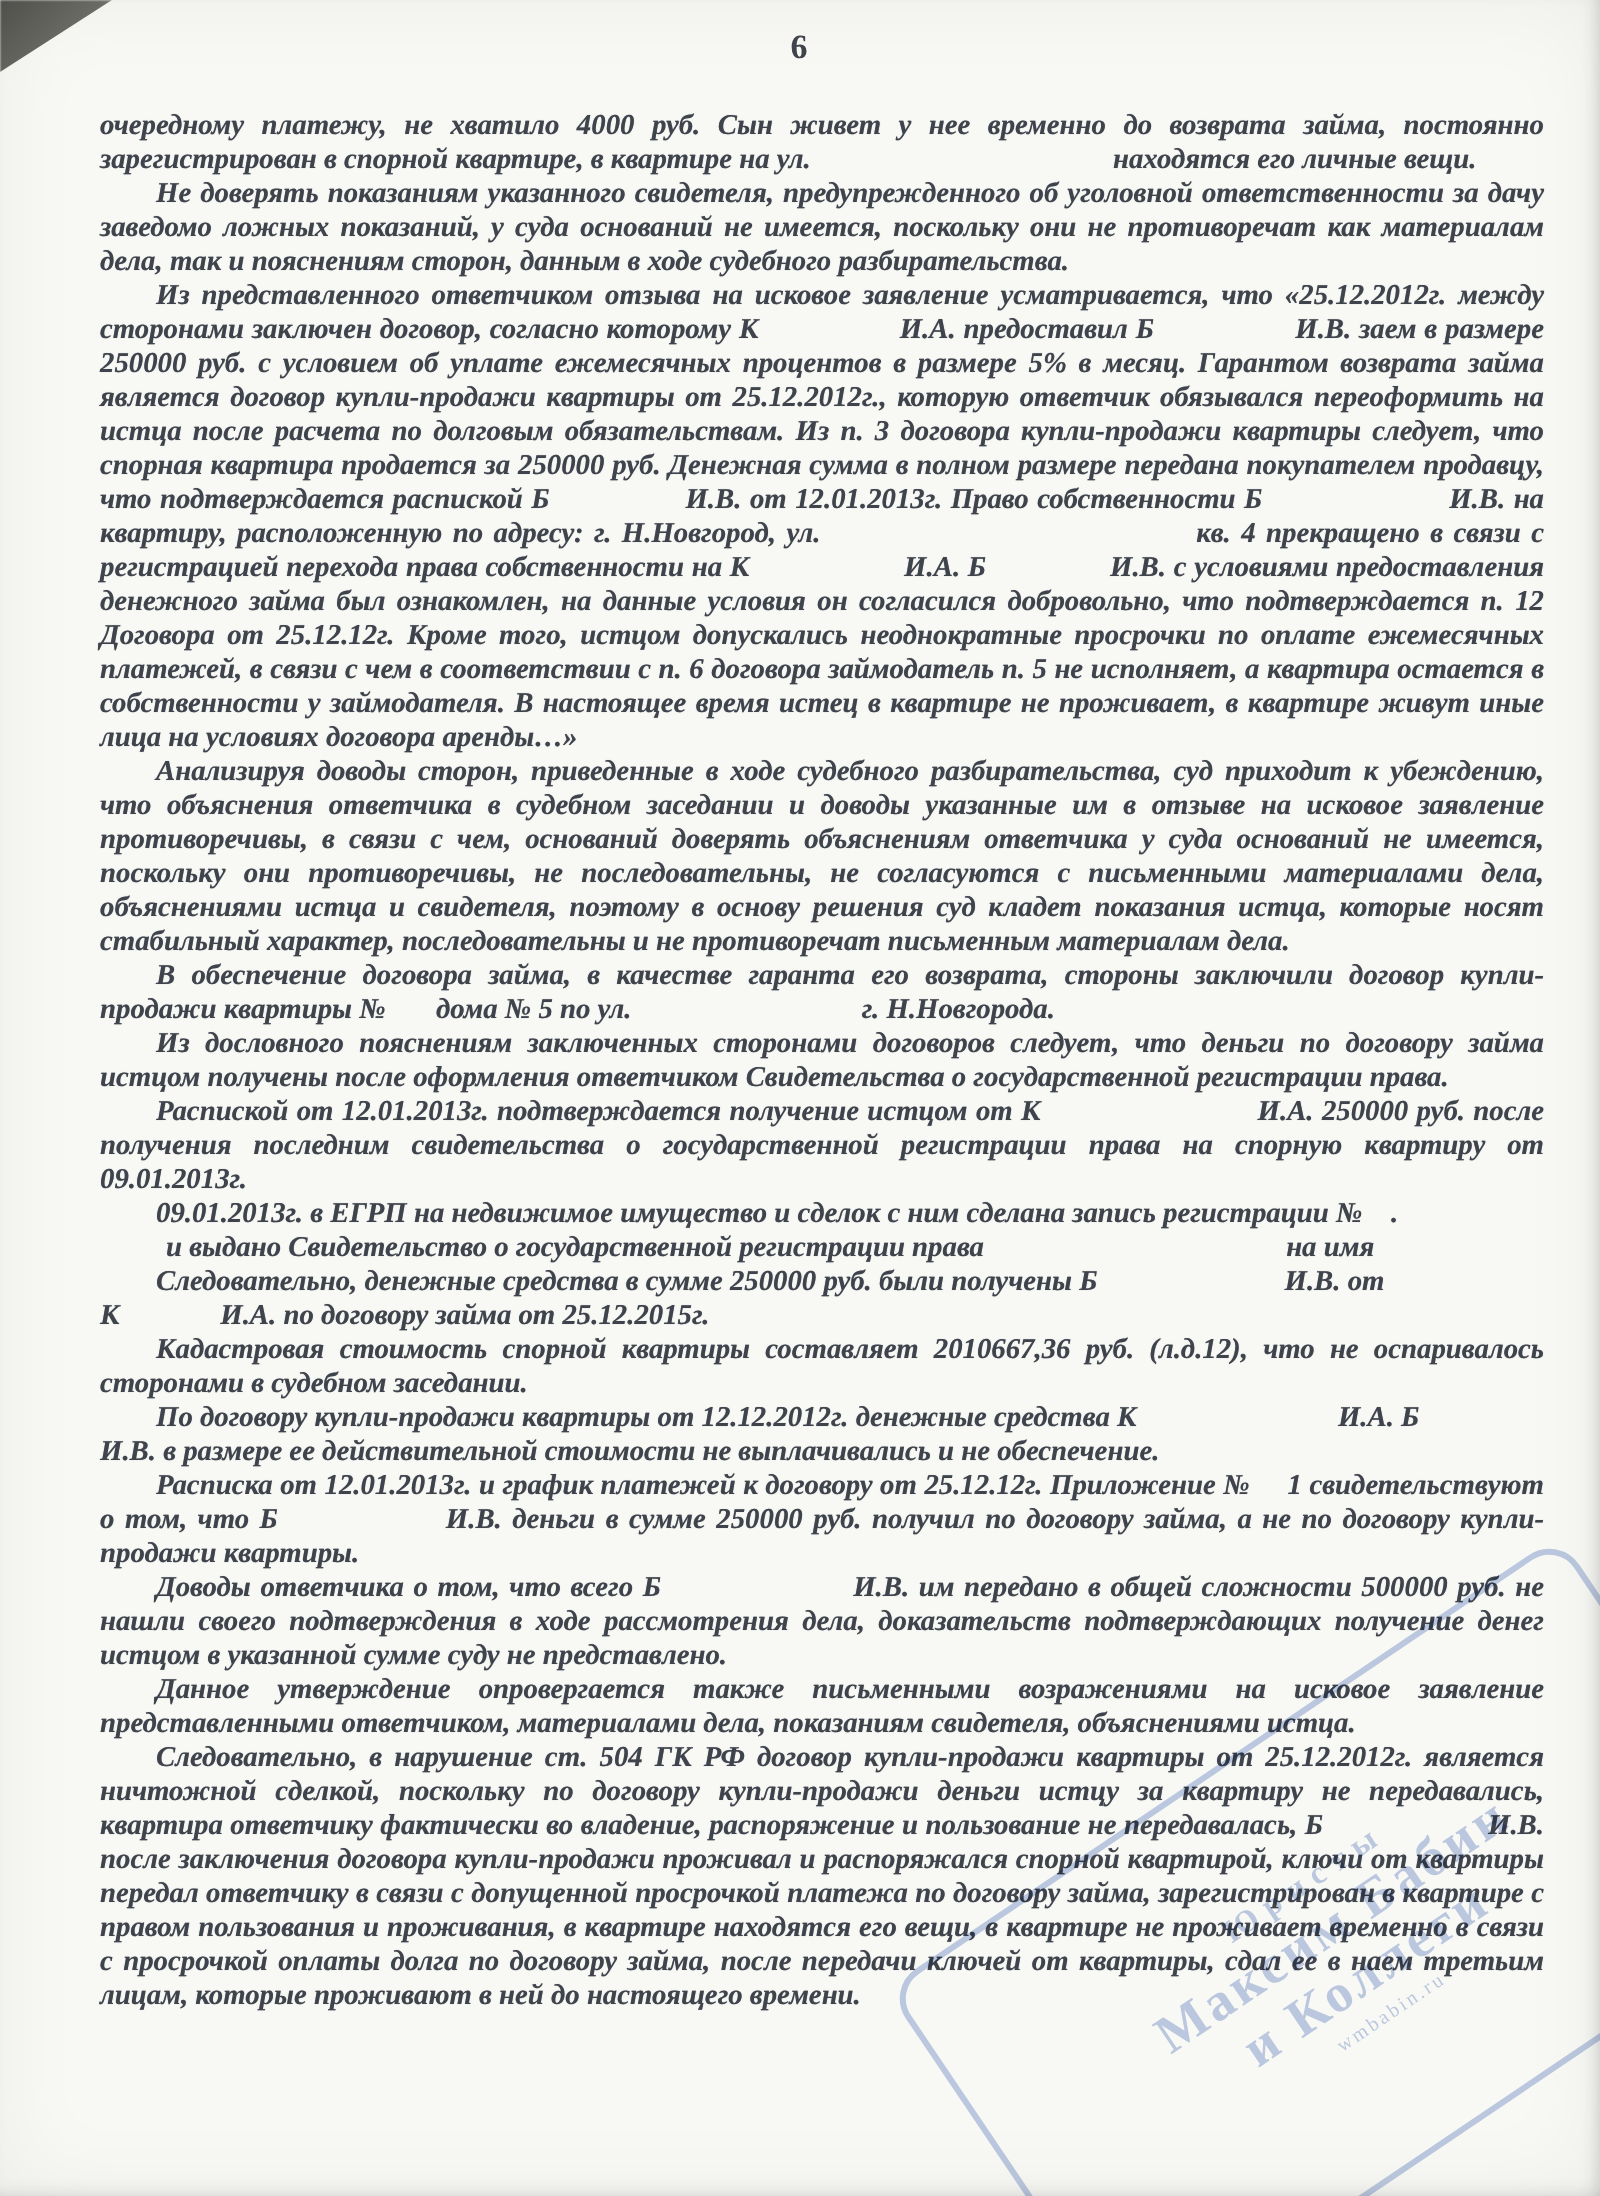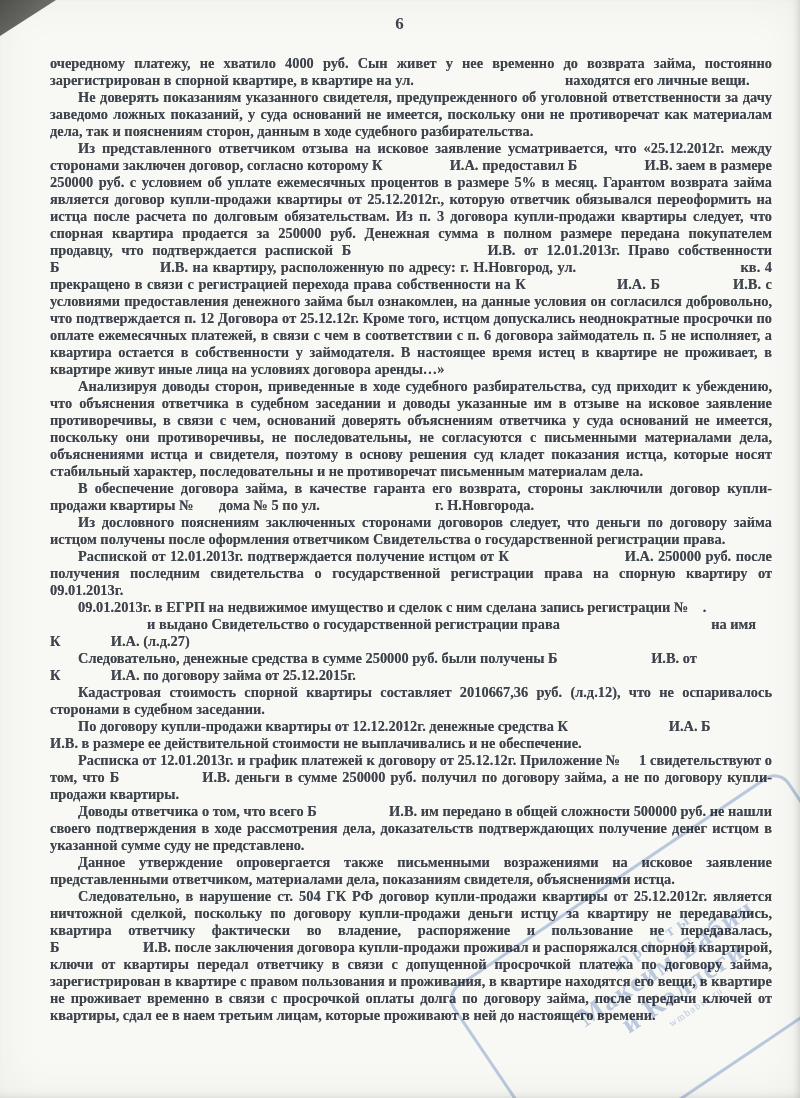--- a/index.html
+++ b/index.html
@@ -25,23 +25,23 @@
     position:absolute;top:14px;left:0;right:0;
     text-align:center;
     font-size:17px;font-weight:bold;
     letter-spacing:1px;
   }
   .doc-body{
     position:absolute;top:55px;left:50px;width:722px;
     font-size:14.4px;line-height:17px;font-weight:bold;
     text-shadow:0 0 .4px rgba(62,67,76,.55);
   }
-  .para{margin:0;text-align:justify;}
+  .para{margin:0;text-align:justify;font-style:italic;}
   .para.ind{text-indent:28px;}
-  .para.deep{margin-left:97px;}
+  .para.deep{margin-left:33px;}
   .stamp{
     position:absolute;left:470px;top:862px;
     width:400px;height:215px;
     border:3px solid var(--stamp,#8aa4d4);
     border-radius:18px;
     transform:rotate(-34deg);
     transform-origin:center;
     display:flex;align-items:center;justify-content:center;
     opacity:.55;
     mix-blend-mode:multiply;
@@ -62,21 +62,20 @@
   <div class="doc-body" id="doc-body">
       <p class="para">очередному платежу, не хватило 4000 руб.  Сын живет у нее временно до возврата займа, постоянно зарегистрирован в спорной квартире, в квартире на ул. &nbsp;&nbsp;&nbsp;&nbsp;&nbsp;&nbsp;&nbsp;&nbsp;&nbsp;&nbsp;&nbsp;&nbsp;&nbsp;&nbsp;&nbsp;&nbsp;&nbsp;&nbsp;&nbsp;&nbsp;&nbsp;&nbsp;&nbsp;&nbsp;&nbsp;&nbsp;&nbsp;&nbsp;&nbsp;&nbsp;&nbsp;&nbsp;&nbsp;&nbsp;&nbsp;&nbsp;&nbsp;&nbsp;&nbsp;&nbsp; находятся его личные вещи.</p>
       <p class="para ind">Не доверять показаниям указанного свидетеля, предупрежденного об уголовной ответственности за дачу заведомо ложных показаний,  у суда оснований не имеется, поскольку они не противоречат как материалам дела, так и пояснениям сторон, данным в ходе судебного разбирательства.</p>
       <p class="para ind">Из представленного ответчиком отзыва на исковое заявление усматривается, что «25.12.2012г. между сторонами заключен договор, согласно которому К&nbsp;&nbsp;&nbsp;&nbsp;&nbsp;&nbsp;&nbsp;&nbsp;&nbsp;&nbsp;&nbsp;&nbsp;&nbsp;&nbsp;&nbsp;&nbsp;&nbsp;&nbsp;И.А. предоставил Б&nbsp;&nbsp;&nbsp;&nbsp;&nbsp;&nbsp;&nbsp;&nbsp;&nbsp;&nbsp;&nbsp;&nbsp;&nbsp;&nbsp;&nbsp;&nbsp;&nbsp;&nbsp;И.В. заем в размере 250000 руб. с условием об уплате ежемесячных процентов в размере 5% в месяц. Гарантом возврата займа является договор купли-продажи квартиры от 25.12.2012г., которую ответчик обязывался переоформить на истца после расчета по долговым обязательствам. Из п. 3 договора купли-продажи квартиры следует, что спорная квартира продается за 250000 руб. Денежная сумма в полном размере передана покупателем продавцу, что подтверждается распиской Б&nbsp;&nbsp;&nbsp;&nbsp;&nbsp;&nbsp;&nbsp;&nbsp;&nbsp;&nbsp;&nbsp;&nbsp;&nbsp;&nbsp;&nbsp;&nbsp;И.В. от 12.01.2013г. Право собственности Б&nbsp;&nbsp;&nbsp;&nbsp;&nbsp;&nbsp;&nbsp;&nbsp;&nbsp;&nbsp;&nbsp;&nbsp;&nbsp;&nbsp;&nbsp;&nbsp;&nbsp;&nbsp;&nbsp;&nbsp;&nbsp;&nbsp;И.В. на квартиру, расположенную по адресу: г. Н.Новгород, ул. &nbsp;&nbsp;&nbsp;&nbsp;&nbsp;&nbsp;&nbsp;&nbsp;&nbsp;&nbsp;&nbsp;&nbsp;&nbsp;&nbsp;&nbsp;&nbsp;&nbsp;&nbsp;&nbsp;&nbsp;&nbsp;&nbsp;&nbsp;&nbsp;&nbsp;&nbsp;&nbsp;&nbsp;&nbsp;&nbsp;&nbsp;&nbsp;&nbsp;&nbsp; кв. 4 прекращено в связи с регистрацией перехода права собственности на К&nbsp;&nbsp;&nbsp;&nbsp;&nbsp;&nbsp;&nbsp;&nbsp;&nbsp;&nbsp;&nbsp;&nbsp;&nbsp;&nbsp;&nbsp;&nbsp;&nbsp;&nbsp;&nbsp;&nbsp;И.А. Б&nbsp;&nbsp;&nbsp;&nbsp;&nbsp;&nbsp;&nbsp;&nbsp;&nbsp;&nbsp;&nbsp;&nbsp;&nbsp;&nbsp;&nbsp;&nbsp;И.В. с условиями предоставления денежного займа был ознакомлен, на данные условия он согласился добровольно, что подтверждается п. 12 Договора от 25.12.12г. Кроме того, истцом допускались неоднократные просрочки по оплате ежемесячных платежей, в связи с чем в соответствии с п. 6 договора займодатель п. 5 не исполняет, а квартира остается в собственности у займодателя. В настоящее время истец в квартире не проживает, в квартире живут иные лица на условиях договора аренды…»</p>
       <p class="para ind">Анализируя доводы сторон, приведенные в ходе судебного разбирательства, суд приходит к убеждению, что объяснения ответчика в судебном заседании и доводы указанные им в отзыве на исковое заявление противоречивы, в связи с чем, оснований доверять объяснениям ответчика  у суда оснований не имеется, поскольку они противоречивы, не последовательны, не согласуются с письменными материалами дела, объяснениями истца и свидетеля, поэтому в основу решения суд кладет показания истца, которые носят стабильный характер, последовательны и не противоречат письменным материалам дела.</p>
       <p class="para ind">В обеспечение договора займа, в качестве гаранта его возврата, стороны заключили договор купли-продажи квартиры № &nbsp;&nbsp;&nbsp;&nbsp;&nbsp; дома № 5 по ул. &nbsp;&nbsp;&nbsp;&nbsp;&nbsp;&nbsp;&nbsp;&nbsp;&nbsp;&nbsp;&nbsp;&nbsp;&nbsp;&nbsp;&nbsp;&nbsp;&nbsp;&nbsp;&nbsp;&nbsp;&nbsp;&nbsp;&nbsp;&nbsp;&nbsp;&nbsp;&nbsp;&nbsp;&nbsp;&nbsp; г. Н.Новгорода.</p>
       <p class="para ind">Из дословного пояснениям заключенных сторонами договоров следует, что деньги по договору займа истцом получены после оформления ответчиком Свидетельства о государственной регистрации права.</p>
       <p class="para ind">Распиской от 12.01.2013г. подтверждается получение истцом от К&nbsp;&nbsp;&nbsp;&nbsp;&nbsp;&nbsp;&nbsp;&nbsp;&nbsp;&nbsp;&nbsp;&nbsp;&nbsp;&nbsp;&nbsp;&nbsp;&nbsp;&nbsp;&nbsp;&nbsp;&nbsp;&nbsp;&nbsp;&nbsp;&nbsp;&nbsp;И.А. 250000 руб. после получения последним свидетельства о государственной регистрации права на спорную квартиру от 09.01.2013г.</p>
       <p class="para ind">09.01.2013г. в ЕГРП на недвижимое имущество и сделок с ним  сделана запись регистрации № &nbsp;&nbsp;&nbsp;.</p>
       <p class="para deep">и выдано Свидетельство о государственной регистрации права &nbsp;&nbsp;&nbsp;&nbsp;&nbsp;&nbsp;&nbsp;&nbsp;&nbsp;&nbsp;&nbsp;&nbsp;&nbsp;&nbsp;&nbsp;&nbsp;&nbsp;&nbsp;&nbsp;&nbsp;&nbsp;&nbsp;&nbsp;&nbsp;&nbsp;&nbsp;&nbsp;&nbsp;&nbsp;&nbsp;&nbsp;&nbsp;&nbsp;&nbsp;&nbsp;&nbsp;&nbsp;&nbsp;&nbsp;&nbsp; на имя</p>
-      <p class="para">К&nbsp;&nbsp;&nbsp;&nbsp;&nbsp;&nbsp;&nbsp;&nbsp;&nbsp;&nbsp;&nbsp;&nbsp;&nbsp;&nbsp;И.А. (л.д.27)</p>
       <p class="para ind">Следовательно, денежные средства в сумме 250000 руб. были получены Б&nbsp;&nbsp;&nbsp;&nbsp;&nbsp;&nbsp;&nbsp;&nbsp;&nbsp;&nbsp;&nbsp;&nbsp;&nbsp;&nbsp;&nbsp;&nbsp;&nbsp;&nbsp;&nbsp;&nbsp;&nbsp;&nbsp;&nbsp;&nbsp;&nbsp;&nbsp;И.В. от</p>
       <p class="para">К&nbsp;&nbsp;&nbsp;&nbsp;&nbsp;&nbsp;&nbsp;&nbsp;&nbsp;&nbsp;&nbsp;&nbsp;&nbsp;&nbsp;И.А. по договору займа от 25.12.2015г.</p>
       <p class="para ind">Кадастровая стоимость спорной квартиры составляет  2010667,36 руб. (л.д.12), что не оспаривалось сторонами в судебном заседании.</p>
       <p class="para ind">По договору купли-продажи квартиры от 12.12.2012г. денежные средства К&nbsp;&nbsp;&nbsp;&nbsp;&nbsp;&nbsp;&nbsp;&nbsp;&nbsp;&nbsp;&nbsp;&nbsp;&nbsp;&nbsp;&nbsp;&nbsp;&nbsp;&nbsp;&nbsp;&nbsp;&nbsp;&nbsp;&nbsp;&nbsp;&nbsp;&nbsp;&nbsp;&nbsp;И.А. Б</p>
       <p class="para">И.В. в размере ее действительной стоимости не выплачивались и не обеспечение.</p>
       <p class="para ind">Расписка от 12.01.2013г. и график платежей к договору от 25.12.12г. Приложение № &nbsp;&nbsp;&nbsp; 1 свидетельствуют о том, что Б&nbsp;&nbsp;&nbsp;&nbsp;&nbsp;&nbsp;&nbsp;&nbsp;&nbsp;&nbsp;&nbsp;&nbsp;&nbsp;&nbsp;&nbsp;&nbsp;И.В. деньги в сумме 250000 руб. получил по договору займа, а не по договору купли-продажи квартиры.</p>
       <p class="para ind">Доводы ответчика о том, что всего Б&nbsp;&nbsp;&nbsp;&nbsp;&nbsp;&nbsp;&nbsp;&nbsp;&nbsp;&nbsp;&nbsp;&nbsp;&nbsp;&nbsp;&nbsp;&nbsp;&nbsp;&nbsp;&nbsp;&nbsp;И.В. им передано в общей сложности 500000 руб. не нашли своего подтверждения в ходе рассмотрения дела, доказательств  подтверждающих получение денег истцом в указанной сумме суду не представлено.</p>
       <p class="para ind">Данное утверждение опровергается также  письменными возражениями на исковое заявление представленными ответчиком, материалами дела, показаниям свидетеля, объяснениями истца.</p>
       <p class="para ind">Следовательно,  в нарушение ст. 504 ГК РФ договор купли-продажи квартиры от 25.12.2012г. является ничтожной сделкой, поскольку по договору купли-продажи деньги истцу за квартиру не передавались,  квартира ответчику фактически во владение, распоряжение и пользование  не передавалась, Б&nbsp;&nbsp;&nbsp;&nbsp;&nbsp;&nbsp;&nbsp;&nbsp;&nbsp;&nbsp;&nbsp;&nbsp;&nbsp;&nbsp;&nbsp;&nbsp;&nbsp;&nbsp;&nbsp;&nbsp;&nbsp;&nbsp;И.В. после заключения договора купли-продажи проживал и распоряжался  спорной квартирой, ключи от квартиры передал ответчику в связи с допущенной просрочкой платежа по договору займа, зарегистрирован в квартире с правом пользования и проживания, в квартире находятся его вещи, в квартире не проживает временно в связи с просрочкой оплаты долга по договору займа, после передачи ключей от квартиры, сдал ее в наем третьим лицам, которые проживают в ней до настоящего времени.</p>
     </div>

